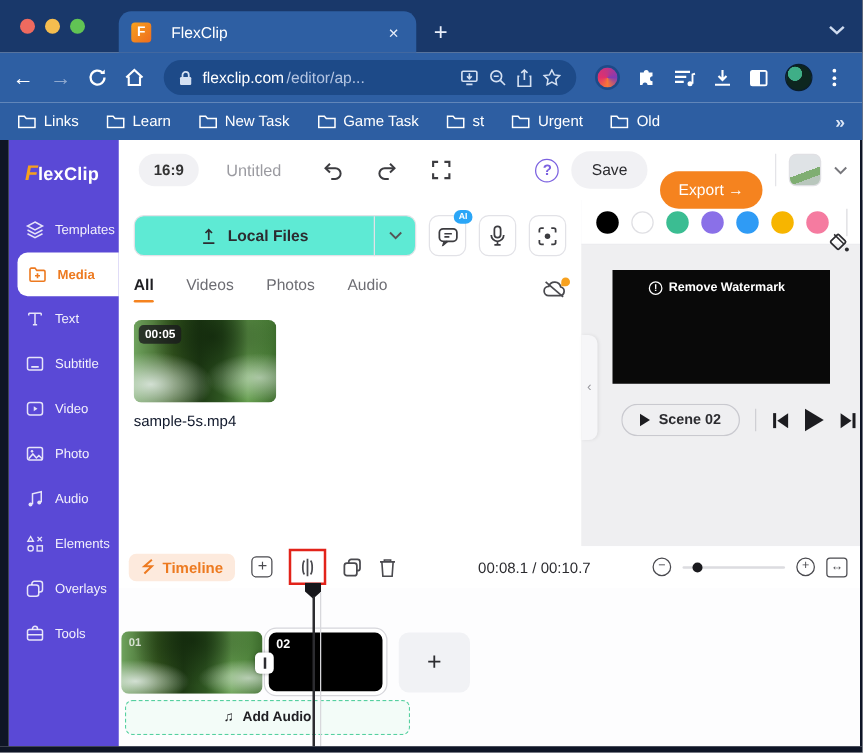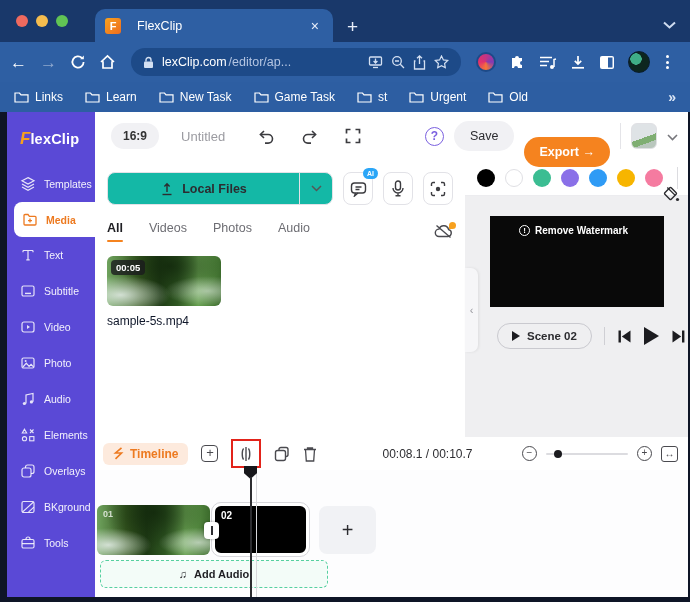--- a/index.html
+++ b/index.html
@@ -60,47 +60,47 @@
   .header { position:absolute; left:95px; top:0; right:0; height:48px; background:#fff;
             display:flex; align-items:center; padding:0 12px 0 16px; gap:10px; z-index:3; }
   .ratio-pill { background:#f1f1f4; border-radius:15px; padding:6px 12px; font-size:12px; font-weight:bold; color:#333; }
   .proj-title { color:#9b9ba1; font-size:13px; margin:0 14px 0 12px; }
   .hdr-ic { color:#4a4a4f; display:flex; padding:0 8px; }
   .hdr-right { margin-left:auto; display:flex; align-items:center; gap:10px; }
   .help-ic { width:19px; height:19px; border-radius:50%; border:1.6px solid #7b61e0; color:#7b61e0;
              font-size:12px; font-weight:bold; display:flex; align-items:center; justify-content:center; }
   .save-btn { background:#f1f1f4; border:none; border-radius:16px; padding:8px 16px; font-size:12.5px; color:#2c2c30; }
   .export-btn { background:#f5831f; border:none; border-radius:16px; padding:8px 15px; font-size:12.5px;
-                font-weight:bold; color:#fff;margin-top:32px; }
+                font-weight:normal; color:#fff;margin-top:32px; }
   .hdr-div { width:1px; height:26px; background:#e4e4e8; }
   .hdr-avatar { width:26px; height:26px; border-radius:6px; border:1px solid #e0e0e4;
        background:linear-gradient(160deg,#dfe3e6 0 55%,#7fae72 55% 75%,#b9c7bd 75%); }
   .hdr-chevron { color:#77777c; }
 
   .media-panel { position:absolute; left:95px; top:48px; width:370px; height:277px; background:#fff; padding:12px; }
   .upload-row { display:flex; gap:10px; }
   .upload-btn { flex:none; width:226px; height:33px; border:1px solid #e2e2e7; border-radius:8px;
-                display:flex; align-items:center; background:#14b8a6; }
+                display:flex; align-items:center; background:#5eead4; }
   .upload-main { flex:1; display:flex; align-items:center; justify-content:center; gap:8px;
                  font-size:12.5px; font-weight:600; color:#2c2c30; }
   .upload-sep { width:1px; height:32px; background:#e2e2e7; }
   .upload-caret { width:32px; display:flex; align-items:center; justify-content:center; color:#555; }
   .sq-btn { position:relative; width:33px; height:33px; border:1px solid #e2e2e7; border-radius:8px;
             background:#fff; display:flex; align-items:center; justify-content:center; color:#3c3c40; }
   .ai-badge { position:absolute; top:-5px; right:-6px; background:#2ba6f7; color:#fff; font-size:7px;
               font-weight:bold; border-radius:8px; padding:2px 4px; }
   .tabs-row { display:flex; align-items:center; gap:26px; margin-top:16px; }
   .mtab { font-size:12.5px; color:#6d6d73; padding-bottom:7px; position:relative; }
   .mtab.active { color:#1f1f23; font-weight:bold; }
   .mtab.active::after { content:""; position:absolute; left:0; right:0; bottom:0; height:2.5px;
                         border-radius:2px; background:#f5831f; }
   .cloud-off { margin-left:auto; position:relative; color:#4a4a4f; display:flex; }
   .cloud-dot { position:absolute; top:-2px; right:-3px; width:7px; height:7px; background:#f7a11f;
                border-radius:50% 50% 50% 0; }
-  .thumb { position:relative; width:114px; height:50px; border-radius:6px; margin-top:14px; overflow:hidden;
+  .thumb { position:relative; width:114px; height:66px; border-radius:6px; margin-top:14px; overflow:hidden;
        background:
         radial-gradient(ellipse at 12% 78%, rgba(232,240,236,.85), transparent 35%),
         radial-gradient(ellipse at 88% 70%, rgba(226,236,228,.6), transparent 30%),
         radial-gradient(ellipse at 55% 20%, rgba(18,40,12,.85), transparent 55%),
         linear-gradient(90deg,#6fa35e 0%,#35571f 28%,#1e3a14 46%,#2f5722 62%,#67a050 80%,#3c6b2c 100%); }
   .dur-badge { position:absolute; top:4px; left:4px; background:rgba(25,25,30,.78); color:#fff;
                font-size:9.5px; font-weight:bold; border-radius:4px; padding:2px 5px; }
   .fname { margin-top:8px; font-size:12px; color:#0f172a; }
 
   .preview-panel { position:absolute; left:465px; top:48px; width:223px; height:277px; background:#efeff1; }
@@ -210,21 +210,21 @@
           <path d="M2 8l6.5-6L15 8M4 7.2V14h9V7.2" fill="none" stroke="currentColor" stroke-width="1.7"></path>
         </svg>
     </span>
     <div class="addr">
       <span class="addr-ic">
         <svg width="11" height="13" viewBox="0 0 11 13">
             <rect x="1" y="5.5" width="9" height="6.5" rx="1" fill="currentColor"></rect>
             <path d="M3 5.5V4a2.5 2.5 0 015 0v1.5" fill="none" stroke="currentColor" stroke-width="1.4"></path>
           </svg>
       </span>
-      <span class="host">lexClip.com</span>
+      <span class="host">flexclip.com</span>
       <span class="path">/editor/ap...</span>
       <span class="spacer"></span>
       <span class="addr-ic">
         <svg width="15" height="14" viewBox="0 0 15 14">
             <rect x="1.5" y="2" width="12" height="8" rx="1" fill="none" stroke="currentColor" stroke-width="1.3"></rect>
             <path d="M7.5 3.5v4M5.6 6l1.9 2 1.9-2" fill="none" stroke="currentColor" stroke-width="1.3"></path>
             <path d="M5 12.5h5" stroke="currentColor" stroke-width="1.3"></path>
           </svg>
       </span>
       <span class="addr-ic">
@@ -390,27 +390,20 @@
             <rect x="9.7" y="9.6" width="4.2" height="4.2" fill="none" stroke="currentColor" stroke-width="1.1"></rect>
           </svg>
         <span>Elements</span>
       </div>
       <div class="nav-item">
         <svg width="16" height="16" viewBox="0 0 16 16">
             <rect x="2" y="5" width="9" height="9" rx="2" fill="none" stroke="currentColor" stroke-width="1.2"></rect>
             <path d="M5.5 5V4a2 2 0 012-2H12a2 2 0 012 2v4.5a2 2 0 01-2 2h-1" fill="none" stroke="currentColor" stroke-width="1.2"></path>
           </svg>
         <span>Overlays</span>
-      </div>
-      <div class="nav-item">
-        <svg width="16" height="16" viewBox="0 0 16 16">
-            <rect x="2" y="2.5" width="12" height="11" rx="1.5" fill="none" stroke="currentColor" stroke-width="1.2"></rect>
-            <path d="M2.5 13L13.5 3M8.5 13.2l5.3-5" stroke="currentColor" stroke-width="1.1"></path>
-          </svg>
-        <span>BKground</span>
       </div>
       <div class="nav-item">
         <svg width="16" height="16" viewBox="0 0 16 16">
             <rect x="2" y="4.5" width="12" height="8.5" rx="1.5" fill="none" stroke="currentColor" stroke-width="1.2"></rect>
             <path d="M6 4.5V4a2 2 0 012-2 2 2 0 012 2v.5M2 8.7h12" fill="none" stroke="currentColor" stroke-width="1.2"></path>
           </svg>
         <span>Tools</span>
       </div>
     </div>
 

